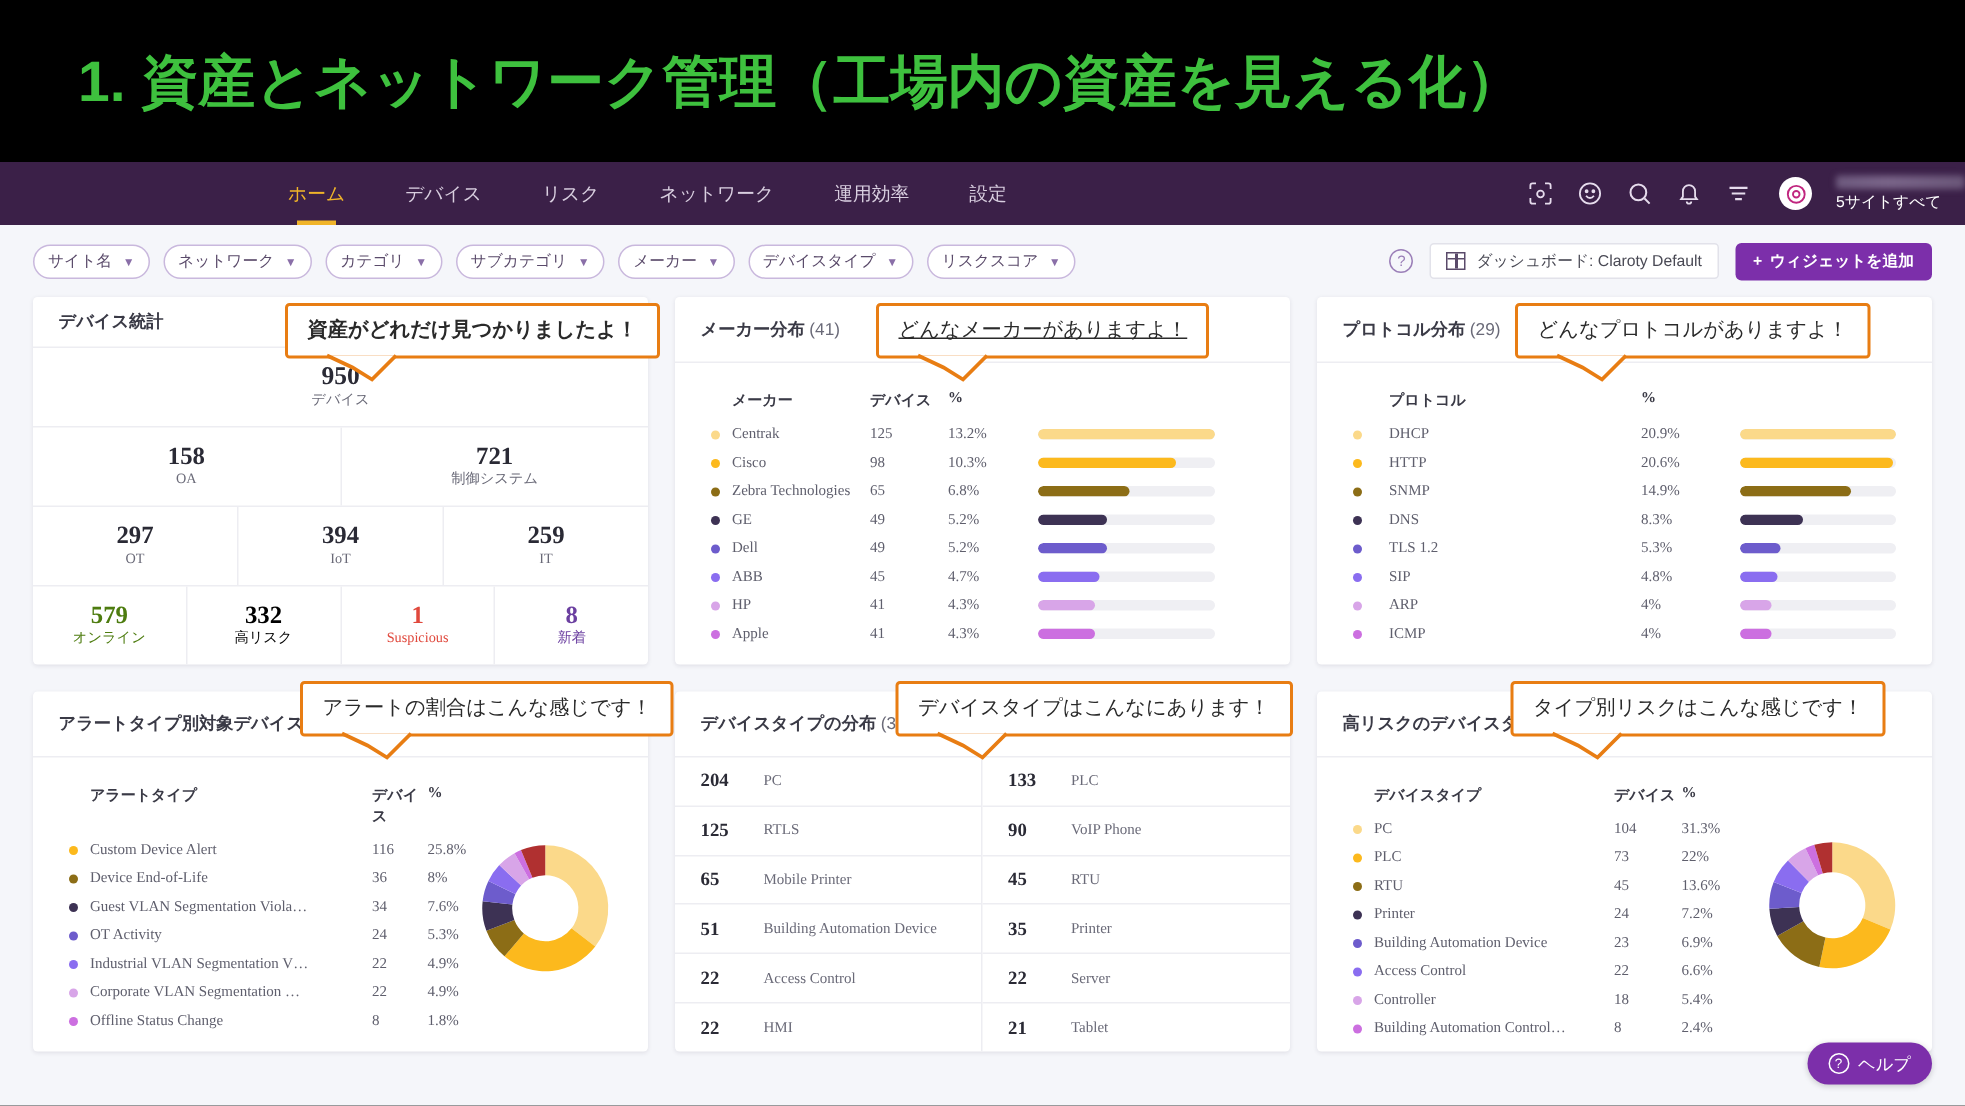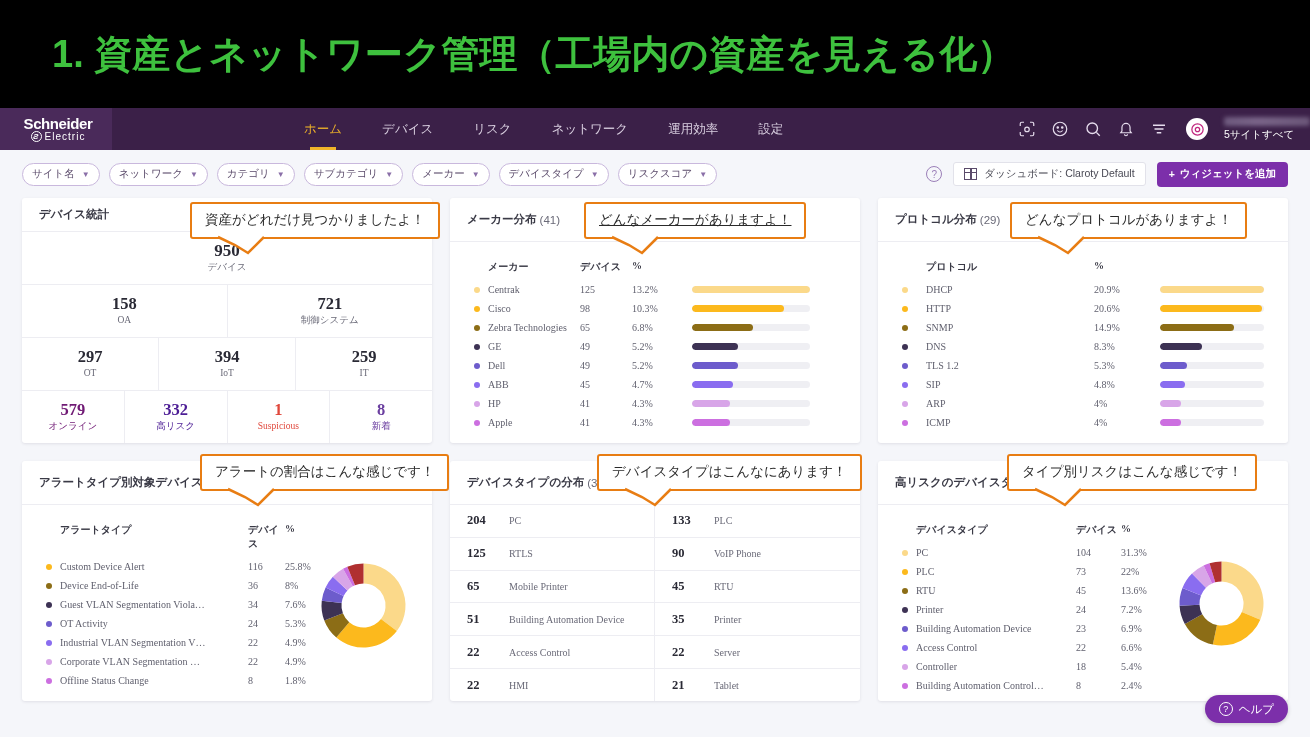--- a/index.html
+++ b/index.html
@@ -195,22 +195,22 @@
   .stat-row:last-child { border-bottom: none; }
   .stat-cell {
     flex: 1; text-align: center;
     padding: 9px 0 10px;
     border-right: 1px solid #ededf2;
   }
   .stat-cell:last-child { border-right: none; }
   .stat-num { font-size: 16.5px; font-weight: bold; color: #2a2a35; line-height: 20px; }
   .stat-lbl { font-size: 9.5px; color: #6a6a78; line-height: 13px; }
   .stat-big .stat-num { font-size: 17px; }
-  .c-green .stat-num, .c-green .stat-lbl { color: #701a75; }
-  .c-red .stat-num, .c-red .stat-lbl { color: #4c1d95; }
+  .c-green .stat-num, .c-green .stat-lbl { color: #4d7c0f; }
+  .c-red .stat-num, .c-red .stat-lbl { color: #000000; }
   .c-red2 .stat-num, .c-red2 .stat-lbl { color: #e0483c; }
   .c-purple .stat-num, .c-purple .stat-lbl { color: #6b3fa0; }
 
   
   .dist {
     padding: 18px 24px 0 24px;
     font-size: 10px;
   }
   .dist-head {
     display: flex; color: #3a3a46; font-weight: bold;
@@ -312,27 +312,20 @@
   }
 </style>
 </head>
 <body>
 
 <div class="title-banner">
   <div class="title-text">1. 資産とネットワーク管理（工場内の資産を見える化）</div>
 </div>
 
 <div class="topnav">
-  <div class="logo-box">
-    <div class="logo-line1">Schneider</div>
-    <div class="logo-line2">
-      <span class="logo-mark">Ƨ</span>
-      <span>Electric</span>
-    </div>
-  </div>
 
   <div class="nav-tabs">
     <div class="nav-tab active">ホーム</div>
     <div class="nav-tab">デバイス</div>
     <div class="nav-tab">リスク</div>
     <div class="nav-tab">ネットワーク</div>
     <div class="nav-tab">運用効率</div>
     <div class="nav-tab">設定</div>
   </div>
 
@@ -875,21 +868,21 @@
     </div>
 
   </div>
 
   <div class="help-fab">
     <span class="help-fab-ico">?</span>
     <span>ヘルプ</span>
   </div>
 </div>
 
-<div class="callout" style="left:190px; top:202px;">
+<div class="callout" style="left:190px; top:202px;font-weight:bold;">
   <span>資産がどれだけ見つかりましたよ！</span>
   <svg class="tail" viewBox="0 0 46 17">
     <path d="M0 0 L46 0 L30 16 L17 8 Z" fill="#ffffff" stroke="none"></path>
     <path d="M0 0 L17 8 L30 16 L46 0" fill="none" stroke="#e87d13" stroke-width="2.5"></path>
   </svg>
 </div>
 
 <div class="callout" style="left:584px; top:202px;text-decoration:underline;">
   <span>どんなメーカーがありますよ！</span>
   <svg class="tail" viewBox="0 0 46 17">

